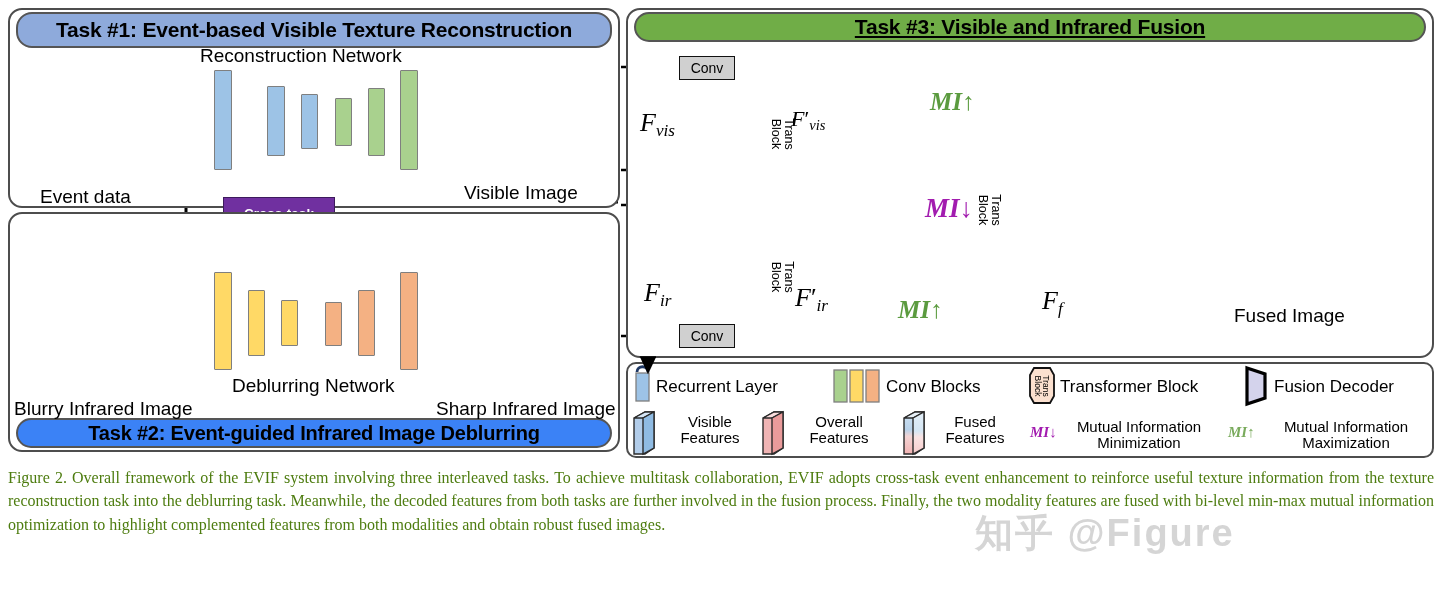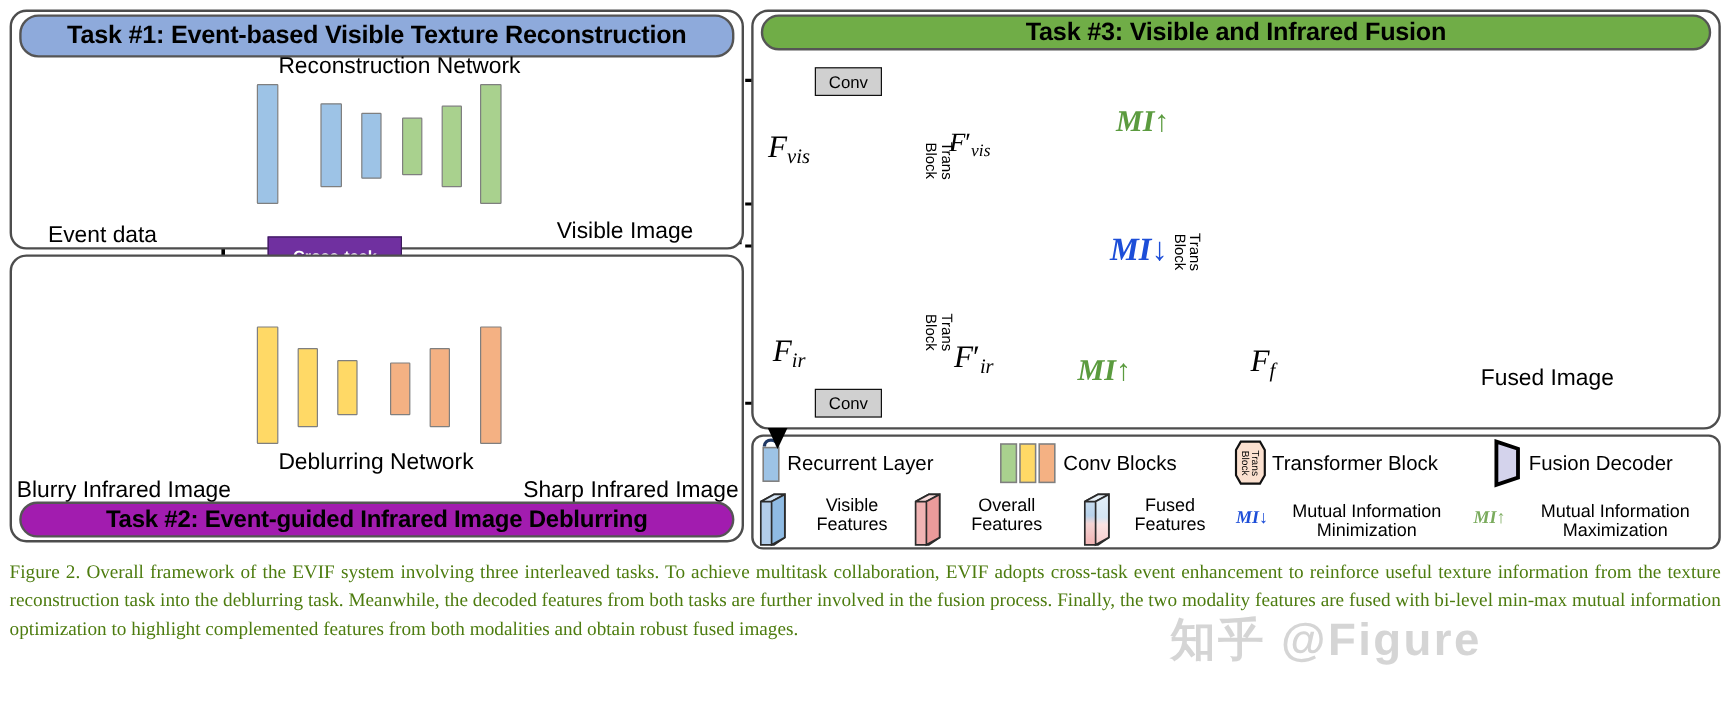--- a/index.html
+++ b/index.html
@@ -5,22 +5,22 @@
   html,body{margin:0;padding:0;background:#fff;}
   body{width:1440px;height:600px;font-family:"Liberation Sans",sans-serif;color:#000;overflow:hidden;}
   #root{position:relative;width:1440px;height:600px;}
 
   
   .panel{position:absolute;border:2px solid #4d4d4d;border-radius:14px;background:#fff;box-sizing:border-box;}
   .taskbar{position:absolute;border:2px solid #555;border-radius:16px;box-sizing:border-box;
            display:flex;align-items:center;justify-content:center;
            font-weight:700;letter-spacing:-0.2px;}
   .t1bar{background:#8eaadb;}
-  .t2bar{background:#a21caf;}
-  .t3bar{background:#70ad47;}
+  .t2bar{background:#3b82f6;}
+  .t3bar{background:#70ad47;text-decoration:underline;}
 
   .lbl{position:absolute;font-weight:400;white-space:nowrap;}
   .netlabel{position:absolute;white-space:nowrap;font-size:19px;}
 
   
   .bar{position:absolute;border:1.5px solid #7f7f7f;box-sizing:border-box;border-radius:1px;}
   .blue{background:#9dc3e6;}
   .green{background:#a9d18e;}
   .yellow{background:#ffd966;}
   .orange{background:#f4b183;}
@@ -30,21 +30,21 @@
          font-size:13.5px;font-weight:700;line-height:1.12;text-align:center;box-sizing:border-box;}
 
   .conv{position:absolute;background:#d0d0d0;border:1.5px solid #111;
         display:flex;align-items:center;justify-content:center;font-size:14px;box-sizing:border-box;}
 
   .fml{position:absolute;font-family:"Liberation Serif",serif;font-style:italic;white-space:nowrap;}
   .fml .sub{font-size:0.66em;vertical-align:-0.28em;font-style:italic;}
   .fml .pr{font-style:normal;}
 
   .milab{position:absolute;font-family:"Liberation Serif",serif;font-style:italic;font-weight:700;white-space:nowrap;}
-  .mired{color:#1d4ed8;text-align:center;}
+  .mired{color:#a21caf;text-align:center;}
   .migreen{color:#5b9b3f;}
 
   
   .legend{position:absolute;border:2px solid #4d4d4d;border-radius:10px;background:#fff;box-sizing:border-box;}
   .lgtext{position:absolute;white-space:nowrap;font-size:17px;}
   .lgtext2{position:absolute;font-size:15px;line-height:1.05;text-align:center;}
   .lgmi{position:absolute;font-family:"Liberation Serif",serif;font-style:italic;font-weight:700;font-size:15px;}
 
   
   #caption{position:absolute;left:8px;top:466px;width:1426px;
@@ -337,21 +337,21 @@
       <path d="M268,84 C268,76 284,76 284,84" marker-end="url(#ah)"></path>
       <path d="M302,92 C302,84 318,84 318,92" marker-end="url(#ah)"></path>
     </g>
   </svg>
 
   <div class="panel" style="left:8px;top:8px;width:612px;height:200px;"></div>
   <div class="taskbar t1bar" style="left:16px;top:12px;width:596px;height:36px;font-size:21px;">
     <span>Task #1: Event-based Visible Texture Reconstruction</span>
   </div>
   <div class="lbl" style="left:40px;top:186px;font-size:19px;">Event data</div>
-  <div class="netlabel" style="left:232px;top:45px;">Reconstruction Network</div>
+  <div class="netlabel" style="left:200px;top:45px;">Reconstruction Network</div>
   <div class="lbl" style="left:464px;top:182px;font-size:19px;">Visible Image</div>
 
   <div class="bar blue" style="left:214px;top:70px;width:18px;height:100px;"></div>
   <div class="bar blue" style="left:267px;top:86px;width:18px;height:70px;"></div>
   <div class="bar blue" style="left:301px;top:94px;width:17px;height:55px;"></div>
   <div class="bar green" style="left:335px;top:98px;width:17px;height:48px;"></div>
   <div class="bar green" style="left:368px;top:88px;width:17px;height:68px;"></div>
   <div class="bar green" style="left:400px;top:70px;width:18px;height:100px;"></div>
 
   <div class="cross" style="left:223px;top:197px;width:112px;height:48px;">

